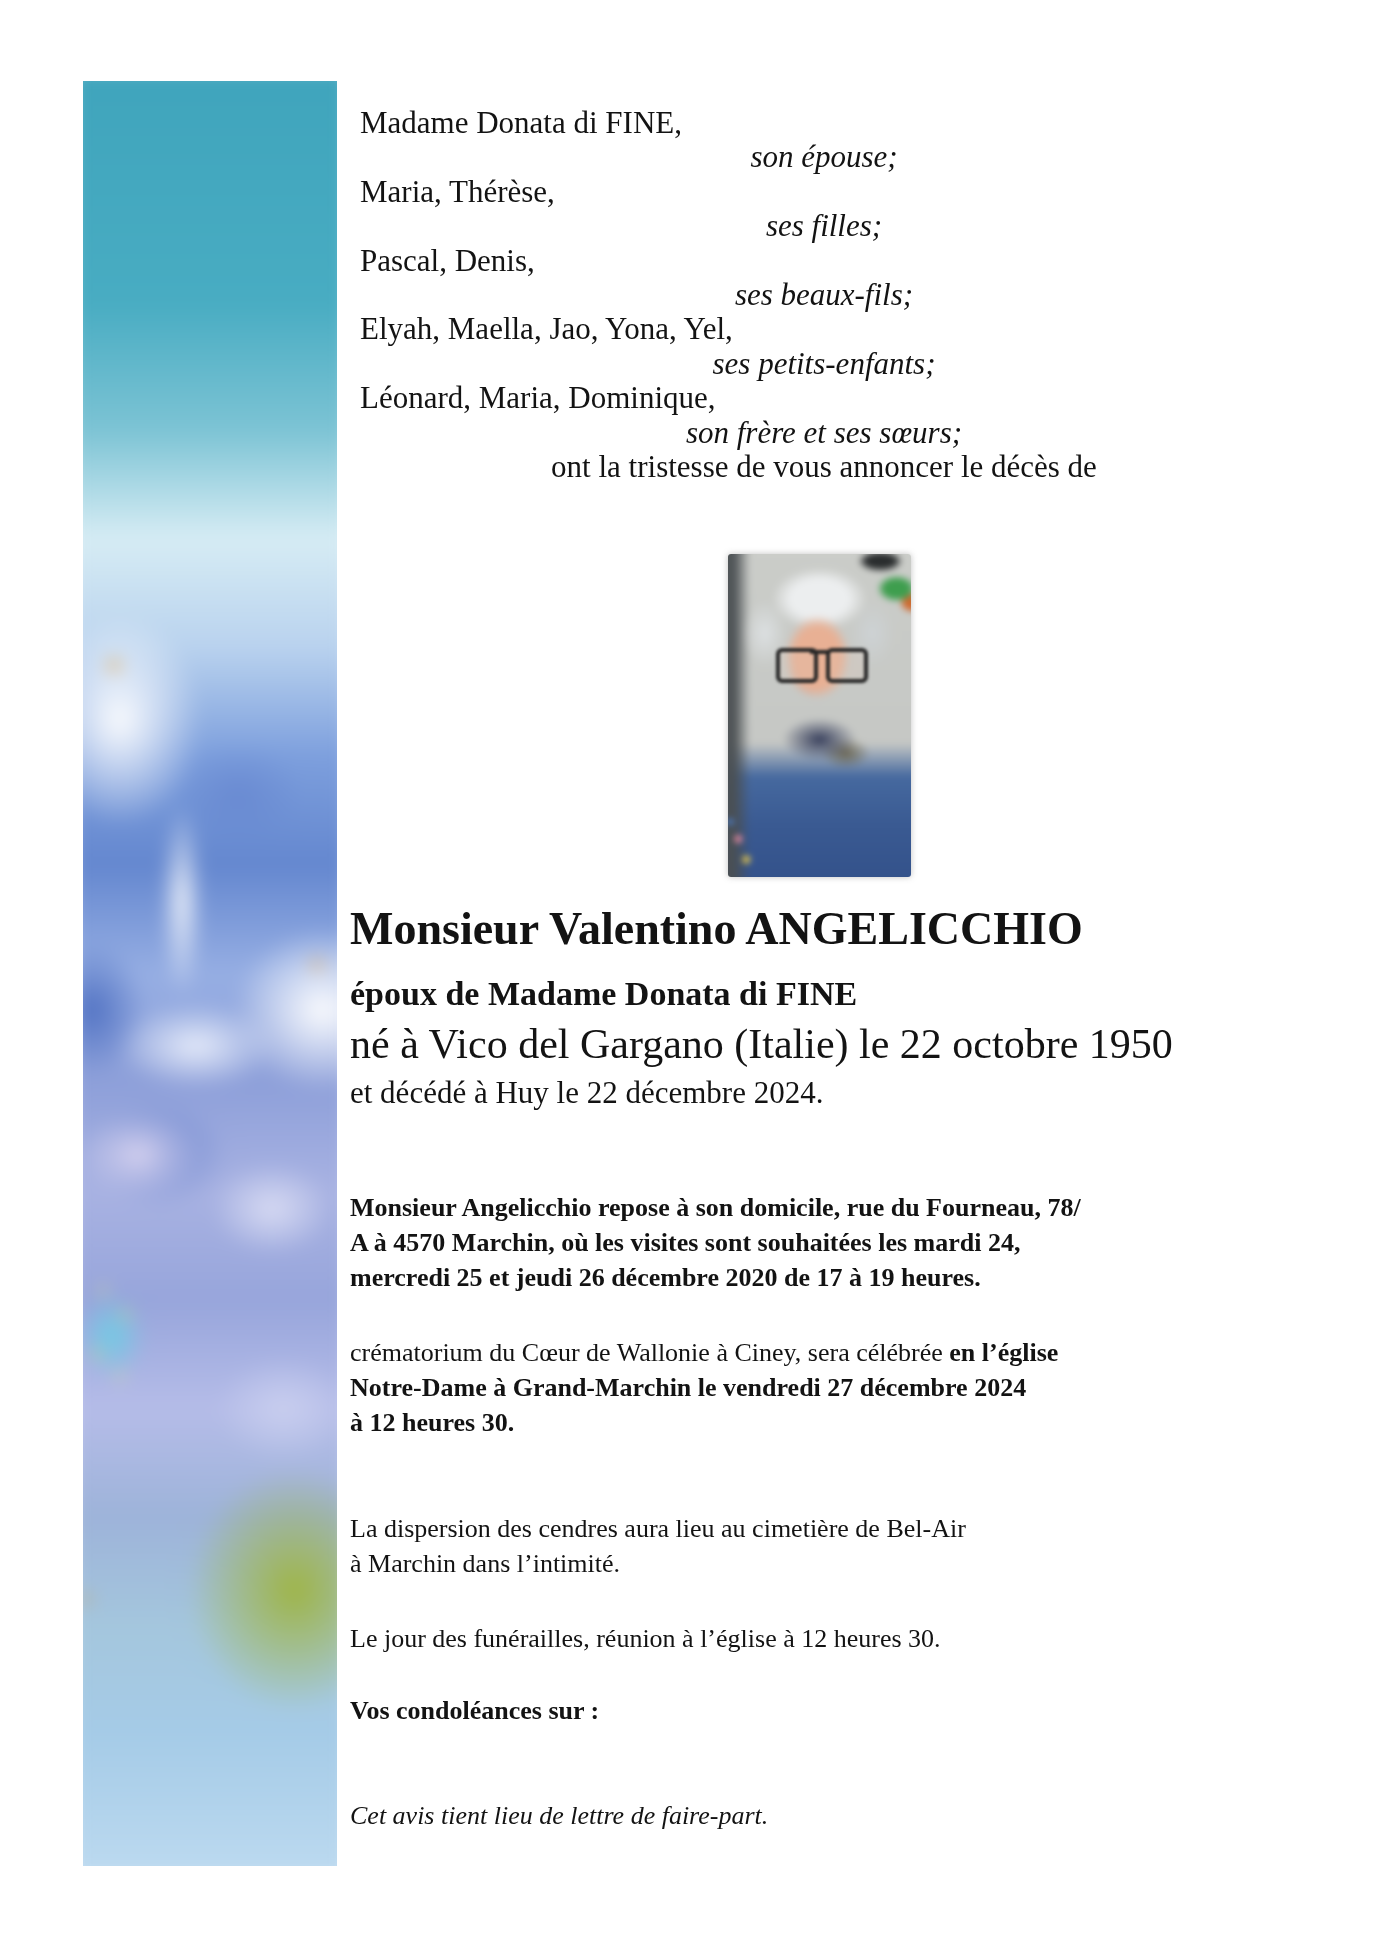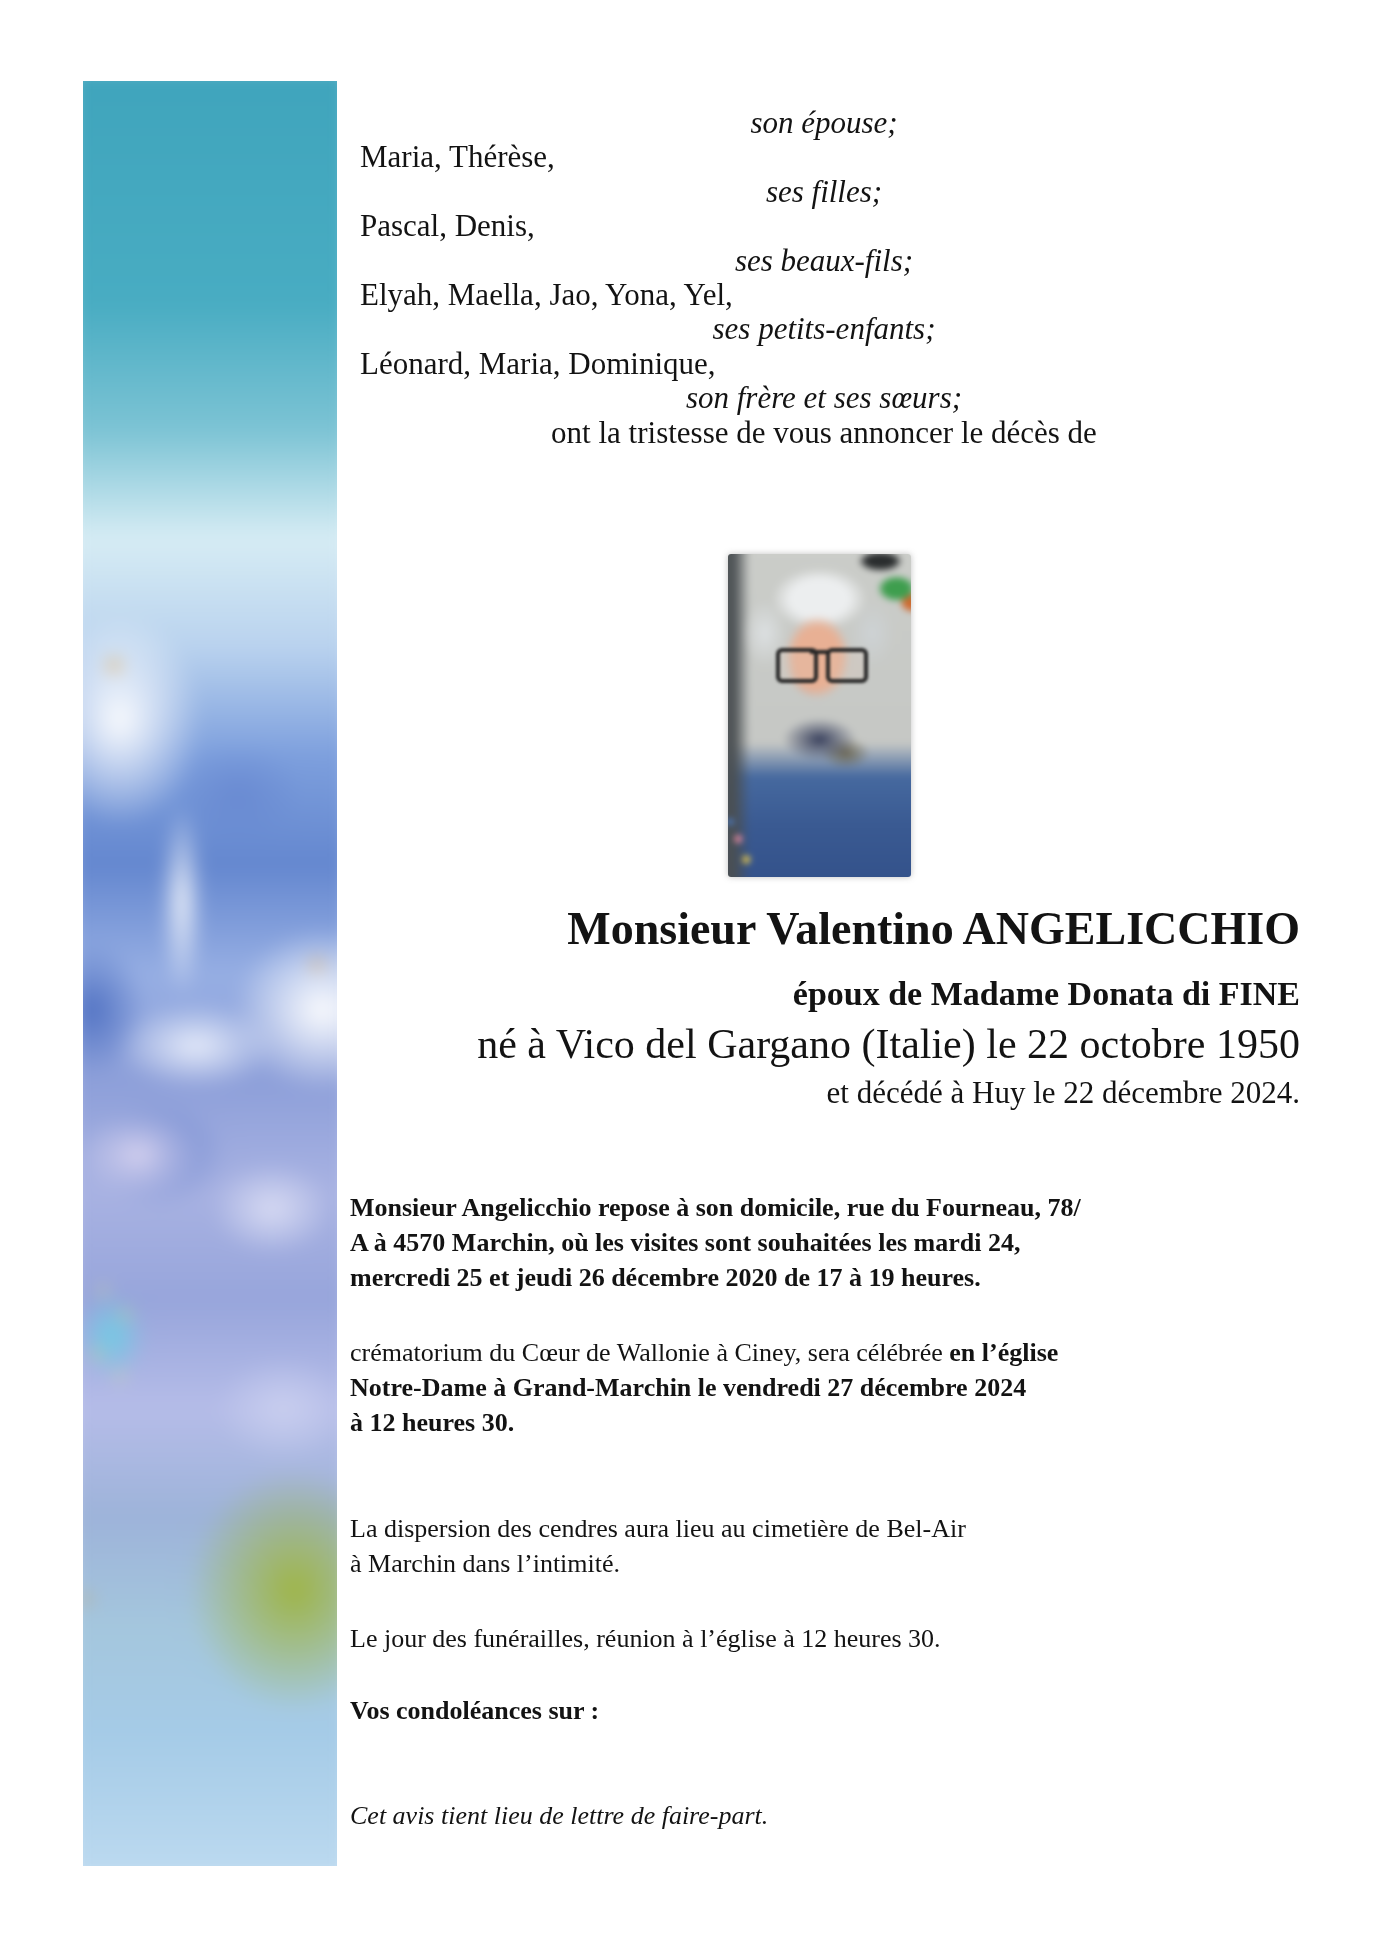--- a/index.html
+++ b/index.html
@@ -102,21 +102,21 @@
 
   
   .relations{
     position:absolute;left:360px;top:106px;width:928px;
     font-size:31px;line-height:34.4px;white-space:nowrap;
   }
   .rel-left{text-align:left;}
   .rel-right{text-align:center;font-style:italic;}
   .rel-center{text-align:center;}
 
-  .abs-line{position:absolute;left:350px;width:950px;text-align:right;white-space:nowrap;}
+  .abs-line{position:absolute;left:350px;width:950px;text-align:left;white-space:nowrap;}
   .title-line{font-size:46px;line-height:46px;font-weight:bold;top:906px;}
   .spouse-line{font-size:34px;line-height:34px;font-weight:bold;top:977px;}
   .birth-line{font-size:42px;line-height:31px;top:1029px;}
   .death-line{font-size:31px;line-height:31px;top:1077px;}
 
   .para{
     position:absolute;left:350px;width:950px;
     font-size:26px;line-height:35px;text-align:left;white-space:nowrap;
   }
   .para.bold{font-weight:bold;}
@@ -132,20 +132,21 @@
 </head>
 <body>
 
 <div class="sheet">
 
   <div class="flower">
     <div class="flower-art"></div>
   </div>
 
   <div class="relations">
+    <div class="rel-left">Madame Donata di FINE,</div>
     <div class="rel-right">son épouse;</div>
     <div class="rel-left">Maria, Thérèse,</div>
     <div class="rel-right">ses filles;</div>
     <div class="rel-left">Pascal, Denis,</div>
     <div class="rel-right">ses beaux-fils;</div>
     <div class="rel-left">Elyah, Maella, Jao, Yona, Yel,</div>
     <div class="rel-right">ses petits-enfants;</div>
     <div class="rel-left">Léonard, Maria, Dominique,</div>
     <div class="rel-right">son frère et ses sœurs;</div>
     <div class="rel-center">ont la tristesse de vous annoncer le décès de</div>

